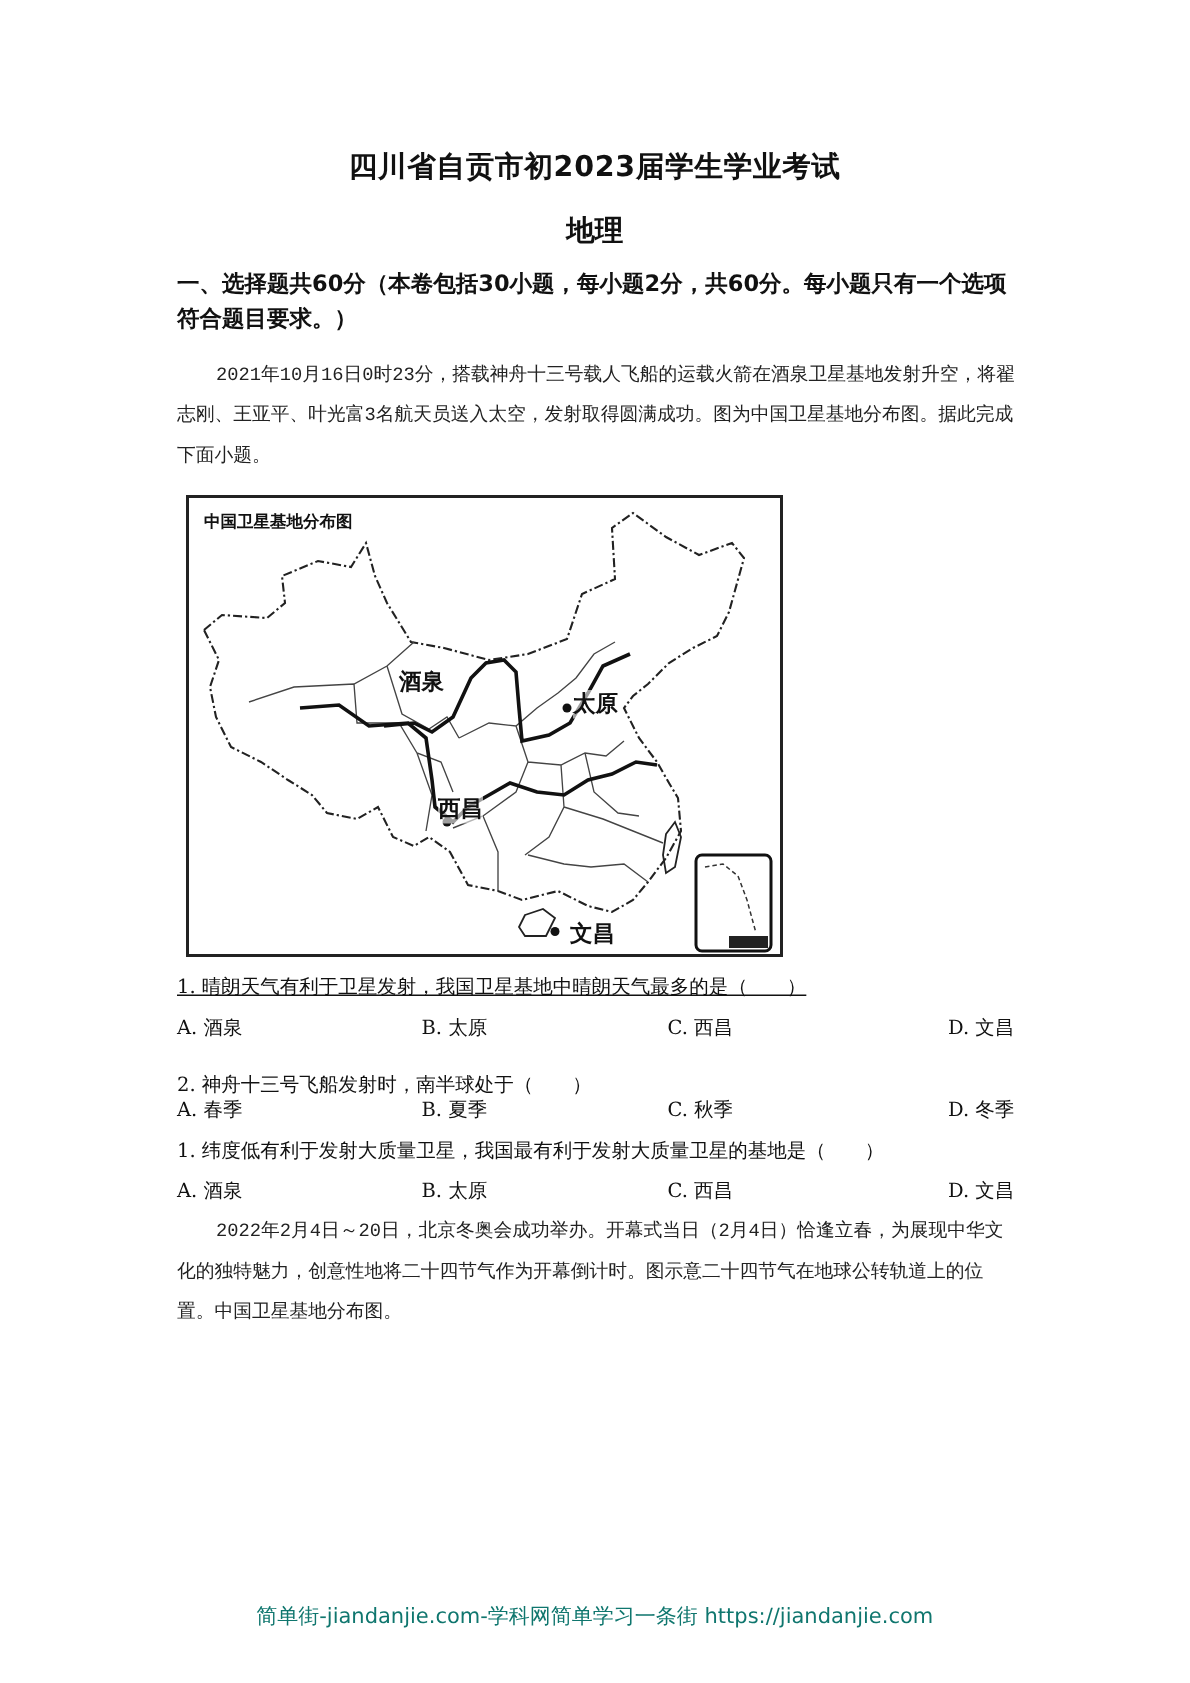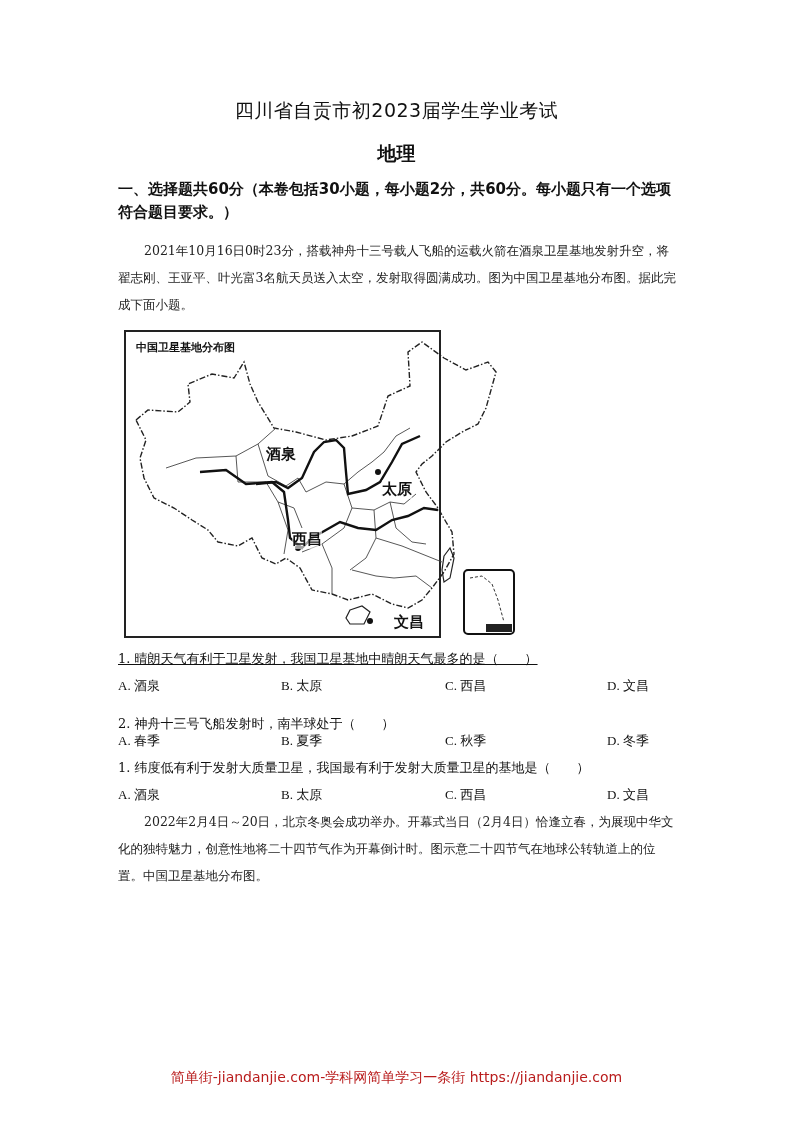--- a/index.html
+++ b/index.html
@@ -3,69 +3,69 @@
   <meta charset="utf-8">
   <style>
     html, body { margin: 0; padding: 0; background: #ffffff; }
     body {
       width: 793px; height: 1122px; position: relative; overflow: hidden;
       font-family: "DejaVu Serif", "Liberation Serif", serif; color: #111;
     }
     .title {
       position: absolute; left: 0; width: 793px; top: 98px; text-align: center;
       font-family: "DejaVu Sans", "Liberation Sans", sans-serif;
-      font-size: 19px; font-weight: normal; letter-spacing: 0.5px;
+      font-size: 19px; font-weight: bold; letter-spacing: 0.5px;
     }
     .subtitle {
       position: absolute; left: 0; width: 793px; top: 141px; text-align: center;
       font-family: Liberation Mono, monospace;
       font-size: 19px; font-weight: bold;
     }
     .section-heading {
       position: absolute; left: 118px; width: 560px; top: 178px;
       font-family: "DejaVu Sans", "Liberation Sans", sans-serif;
       font-size: 15px; font-weight: bold; line-height: 23px;
     }
     .para {
       position: absolute; left: 118px; width: 560px;
-      font-size: 12.5px; line-height: 27px; text-indent: 26px; color: #222;
+      font-size: 12.5px; line-height: 27px; text-indent: 26px; color: #222; font-family: Liberation Mono, monospace;
     }
     .para1 { top: 237px; }
     .para2 { top: 808px; }
     .map-frame {
-      position: absolute; left: 124px; top: 330px; width: 317px; height: 308px;
+      position: absolute; left: 124px; top: 330px; width: 398px; height: 308px;
       border: 2px solid #222; background: #fff; box-sizing: border-box;
     }
     .map-frame svg { position: absolute; left: 0; top: 0; }
     .map-title {
       position: absolute; left: 10px; top: 8px;
       font-family: "DejaVu Sans", "Liberation Sans", sans-serif;
       font-size: 11px; font-weight: bold;
     }
     .map-label {
       position: absolute; font-family: "DejaVu Sans", "Liberation Sans", sans-serif;
       font-size: 15px; font-weight: bold; background: rgba(255,255,255,0.6);
     }
     .q-line {
       position: absolute; left: 118px; width: 560px;
       font-size: 13px; line-height: 20px;
     }
     .opts {
       position: absolute; left: 118px; width: 560px; height: 20px;
-      font-size: 13px; line-height: 20px; font-family: Liberation Serif, serif;
+      font-size: 13px; line-height: 20px;
     }
     .opt { position: absolute; top: 0; }
     .opt.a { left: 0; }
     .opt.b { left: 163px; }
     .opt.c { left: 327px; }
-    .opt.d { left: 489px; }
+    .opt.d { left: 514px; }
     .footer {
       position: absolute; left: 0; width: 793px; top: 1069px; text-align: center;
       font-family: "DejaVu Sans", "Liberation Sans", sans-serif;
-      font-size: 14px; color: #b91c1c;
+      font-size: 14px; color: #0f766e;
     }
   </style>
 </head>
 <body>
 
 <div class="title">四川省自贡市初2023届学生学业考试</div>
 <div class="subtitle">地理</div>
 <div class="section-heading">一、选择题共60分（本卷包括30小题，每小题2分，共60分。每小题只有一个选项符合题目要求。）</div>
 
 <div class="para para1">2021年10月16日0时23分，搭载神舟十三号载人飞船的运载火箭在酒泉卫星基地发射升空，将翟志刚、王亚平、叶光富3名航天员送入太空，发射取得圆满成功。图为中国卫星基地分布图。据此完成下面小题。</div>
@@ -89,23 +89,23 @@
     <path d="M344,246 L356,244 L366,252 L372,268 L378,290" fill="none" stroke="#333" stroke-width="1" stroke-dasharray="3,2"></path>
     <rect x="360" y="292" width="26" height="8" fill="#222"></rect>
 
     <circle cx="163" cy="121" r="3" fill="#111"></circle>
     <circle cx="252" cy="140" r="3" fill="#111"></circle>
     <circle cx="172" cy="216" r="3" fill="#111"></circle>
     <circle cx="244" cy="289" r="3" fill="#111"></circle>
   </svg>
   <div class="map-title">中国卫星基地分布图</div>
   <div class="map-label" style="left:140px; top:113px;">酒泉</div>
-  <div class="map-label" style="left:256px; top:148px;font-family:Liberation Serif, serif;">太原</div>
+  <div class="map-label" style="left:256px; top:128px;font-family:Liberation Serif, serif;">太原</div>
   <div class="map-label" style="left:166px; top:198px;text-align:right;">西昌</div>
-  <div class="map-label" style="left:268px; top:281px;text-align:center;">文昌</div>
+  <div class="map-label" style="left:254px; top:281px;text-align:center;">文昌</div>
 </div>
 
 <div class="q-line" style="top:649px;text-decoration:underline;">1. 晴朗天气有利于卫星发射，我国卫星基地中晴朗天气最多的是（　　）</div>
 <div class="opts" style="top:676px;">
   <span class="opt a">A. 酒泉</span>
   <span class="opt b">B. 太原</span>
   <span class="opt c">C. 西昌</span>
   <span class="opt d">D. 文昌</span>
 </div>
 

